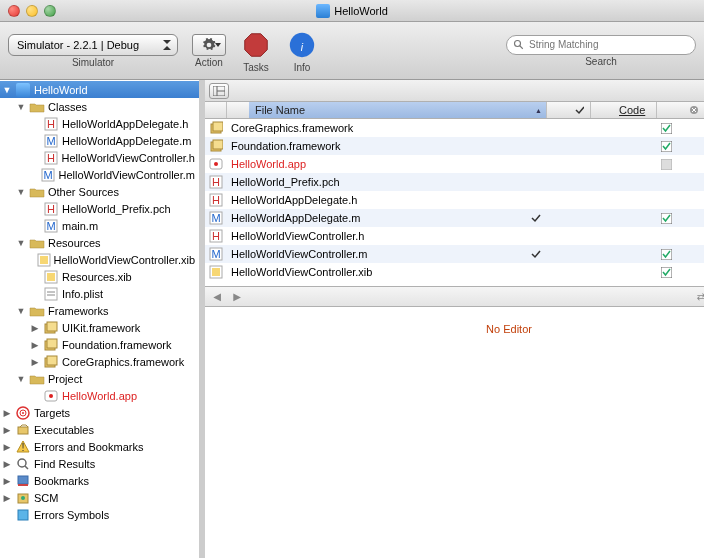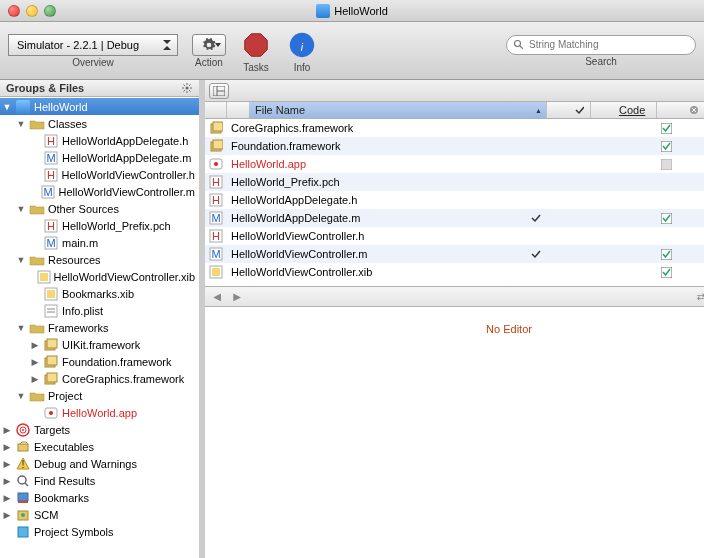--- a/index.html
+++ b/index.html
@@ -12,21 +12,21 @@
 .tl.red { background: radial-gradient(circle at 30% 30%, #ff8a80, #e53935); }
 .tl.yellow { background: radial-gradient(circle at 30% 30%, #ffe082, #fbc02d); }
 .tl.green { background: radial-gradient(circle at 30% 30%, #a5d6a7, #43a047); }
 .title-center { position: absolute; left: 0; right: 0; text-align: center; display: flex; justify-content: center; align-items: center; gap: 4px; pointer-events: none; }
 .proj-icon { width: 14px; height: 14px; background: linear-gradient(#6bb7ff,#2a7fd4); border-radius: 2px; display: inline-block; }
 
 
 .toolbar { height: 58px; background: linear-gradient(#eeeeee, #cfcfcf); border-bottom: 1px solid #9a9a9a; display: flex; align-items: center; padding: 0 8px; gap: 14px; }
 .tool-group { display: flex; flex-direction: column; align-items: center; gap: 1px; }
 .tool-label { font-size: 10px; color: #444; }
-.overview-select { height: 22px; background: linear-gradient(#fff,#ddd); border: 1px solid #888; border-radius: 0; padding: 0 18px 0 8px; position: relative; min-width: 170px; display: flex; align-items: center; }
+.overview-select { height: 22px; background: linear-gradient(#fff,#ddd); border: 1px solid #888; border-radius: 6px; padding: 0 18px 0 8px; position: relative; min-width: 170px; display: flex; align-items: center; }
 .overview-select::after { content: ""; position: absolute; right: 6px; top: 5px; width: 0; height: 0; border-left: 4px solid transparent; border-right: 4px solid transparent; border-top: 4px solid #333; }
 .overview-select::before { content: ""; position: absolute; right: 6px; bottom: 5px; width: 0; height: 0; border-left: 4px solid transparent; border-right: 4px solid transparent; border-bottom: 4px solid #333; }
 .action-btn { width: 34px; height: 22px; background: linear-gradient(#fff,#ddd); border: 1px solid #888; border-radius: 3px; display: flex; align-items: center; justify-content: center; position: relative; }
 .action-btn::after { content: ""; position: absolute; right: 4px; width: 0; height: 0; border-left: 3px solid transparent; border-right: 3px solid transparent; border-top: 4px solid #333; }
 .gear { width: 14px; height: 14px; }
 .toolbar-icon { width: 32px; height: 32px; display: flex; align-items: center; justify-content: center; }
 .hammer-icon svg, .tasks-icon svg, .info-icon svg { width: 30px; height: 30px; }
 .search-box { margin-left: auto; width: 190px; height: 20px; background: #fff; border: 1px solid #a0a0a0; border-radius: 10px; display: flex; align-items: center; padding: 0 6px; gap: 4px; }
 .search-box input { border: none; outline: none; flex: 1; font-size: 10px; background: transparent; }
 .mag { width: 12px; height: 12px; }
@@ -100,21 +100,21 @@
     <span class="proj-icon"></span>
     <span>HelloWorld</span>
   </div>
 </div>
 
 <div class="toolbar">
   <div class="tool-group">
     <div class="overview-select">
       <span>Simulator - 2.2.1 | Debug</span>
     </div>
-    <div class="tool-label">Overview</div>
+    <div class="tool-label">Simulator</div>
   </div>
 
   <div class="tool-group">
     <div class="action-btn">
       <svg class="gear" viewBox="0 0 24 24">
           <path fill="#555" d="M12 8a4 4 0 100 8 4 4 0 000-8zm9 4l2 1-1 3-2-0.5a8 8 0 01-2 2l0.5 2-3 1-1-2a8 8 0 01-3 0l-1 2-3-1 0.5-2a8 8 0 01-2-2L3 16l-1-3 2-1a8 8 0 010-3L2 8l1-3 2 0.5a8 8 0 012-2L6.5 1l3-1 1 2a8 8 0 013 0l1-2 3 1-0.5 2a8 8 0 012 2L22 5l1 3-2 1a8 8 0 010 3z"></path>
         </svg>
     </div>
     <div class="tool-label">Action</div>
   </div>
@@ -147,36 +147,20 @@
         </svg>
       <input placeholder="String Matching" style="">
     </div>
     <div class="tool-label">Search</div>
   </div>
 </div>
 
 <div class="main">
 
   <div class="sidebar">
-    <div class="sidebar-header">
-      <span>Groups &amp; Files</span>
-      <svg class="cog" viewBox="0 0 24 24">
-          <circle cx="12" cy="12" r="3" fill="#666"></circle>
-          <g stroke="#666" stroke-width="2">
-            <line x1="12" y1="2" x2="12" y2="6"></line>
-            <line x1="12" y1="18" x2="12" y2="22"></line>
-            <line x1="2" y1="12" x2="6" y2="12"></line>
-            <line x1="18" y1="12" x2="22" y2="12"></line>
-            <line x1="5" y1="5" x2="8" y2="8"></line>
-            <line x1="16" y1="16" x2="19" y2="19"></line>
-            <line x1="5" y1="19" x2="8" y2="16"></line>
-            <line x1="16" y1="8" x2="19" y2="5"></line>
-          </g>
-        </svg>
-    </div>
     <div class="tree" id="tree">
         <div class="tree-row ind0 selected">
           <span class="disclosure">▼</span>
           <span class="node-icon">
             <span class="xcode-proj"></span>
           </span>
           <span class="">HelloWorld</span>
         </div>
         <div class="tree-row ind1">
           <span class="disclosure">▼</span>
@@ -276,21 +260,21 @@
           <span class="">HelloWorldViewController.xib</span>
         </div>
         <div class="tree-row ind2">
           <span class="disclosure"></span>
           <span class="node-icon">
             <svg width="14" height="14">
               <rect x="1" y="1" width="12" height="12" fill="#fff" stroke="#aaa"></rect>
               <rect x="3" y="3" width="8" height="8" fill="#f7d774"></rect>
             </svg>
           </span>
-          <span class="">Bookmarks.xib</span>
+          <span class="">Resources.xib</span>
         </div>
         <div class="tree-row ind2">
           <span class="disclosure"></span>
           <span class="node-icon">
             <svg width="14" height="14">
               <rect x="1" y="1" width="12" height="12" fill="#fff" stroke="#aaa"></rect>
               <line x1="3" y1="5" x2="11" y2="5" stroke="#888"></line>
               <line x1="3" y1="8" x2="11" y2="8" stroke="#888"></line>
             </svg>
           </span>
@@ -376,21 +360,21 @@
           <span class="">Executables</span>
         </div>
         <div class="tree-row ind0">
           <span class="disclosure">▶</span>
           <span class="node-icon">
             <svg width="14" height="14">
               <path d="M7 1 L13 12 H1 Z" fill="#f5c84a" stroke="#b89020"></path>
               <text x="7" y="11" text-anchor="middle" font-size="9" fill="#333">!</text>
             </svg>
           </span>
-          <span class="">Debug and Warnings</span>
+          <span class="">Errors and Bookmarks</span>
         </div>
         <div class="tree-row ind0">
           <span class="disclosure">▶</span>
           <span class="node-icon">
             <svg width="14" height="14">
               <circle cx="6" cy="6" r="4" fill="none" stroke="#666" stroke-width="1.5"></circle>
               <line x1="9" y1="9" x2="12" y2="12" stroke="#666" stroke-width="1.5"></line>
             </svg>
           </span>
           <span class="">Find Results</span>
@@ -415,21 +399,21 @@
           </span>
           <span class="">SCM</span>
         </div>
         <div class="tree-row ind0">
           <span class="disclosure"></span>
           <span class="node-icon">
             <svg width="14" height="14">
               <rect x="2" y="2" width="10" height="10" fill="#5bb4e8" stroke="#2a7fb8"></rect>
             </svg>
           </span>
-          <span class="">Project Symbols</span>
+          <span class="">Errors Symbols</span>
         </div>
       </div>
   </div>
 
   <div class="content">
     <div class="mini-toolbar">
       <div class="mini-btn">
         <svg width="12" height="10">
             <rect x="0" y="0" width="12" height="10" fill="none" stroke="#666"></rect>
             <line x1="4" y1="0" x2="4" y2="10" stroke="#666"></line>

